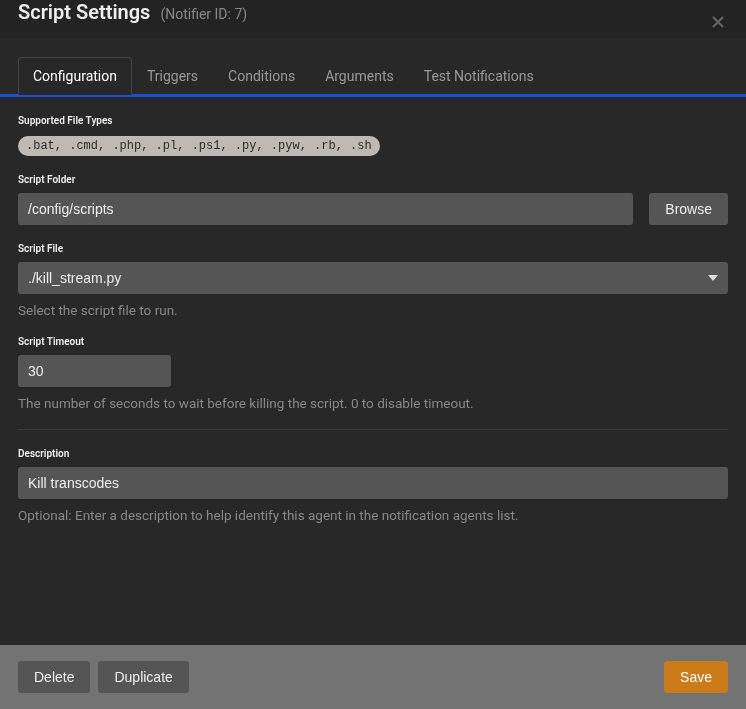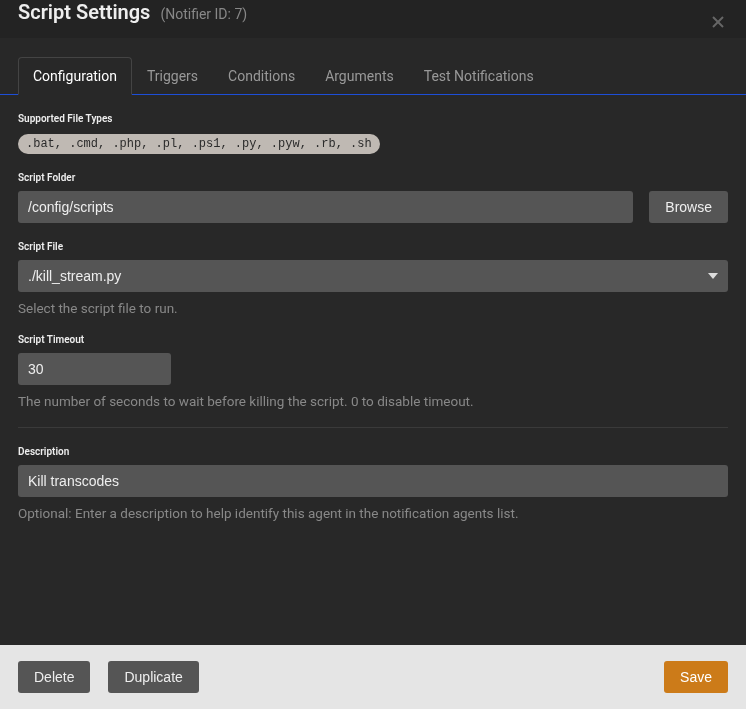--- a/index.html
+++ b/index.html
@@ -43,21 +43,21 @@
     cursor: pointer;
     display: flex;
     align-items: center;
     justify-content: center;
     color: #666;
   }
   .close-btn svg { width: 16px; height: 16px; }
   .tabs {
     display: flex;
     padding: 18px 18px 0 18px;
-    border-bottom: 1px solid #1d4ed8;
+    border-bottom: 3px solid #1d4ed8;
     gap: 0;
   }
   .tab {
     padding: 10px 14px;
     font-size: 14px;
     color: #999;
     cursor: pointer;
     border: 1px solid transparent;
     border-bottom: none;
     border-radius: 4px 4px 0 0;
@@ -152,22 +152,22 @@
     border-top: 1px solid #3a3a3a;
     margin: 4px 0 18px 0;
   }
   .footer {
     position: absolute;
     bottom: 0;
     left: 0;
     right: 0;
     padding: 16px 18px;
     display: flex;
-    gap: 18px;
-    background: #e5e5e5;
+    gap: 8px;
+    background: #737373;
   }
   .footer .spacer { flex: 1; }
   .btn-save {
     background: #cc7b19;
     color: #fff;
   }
 </style>
 </head>
 <body>
 

